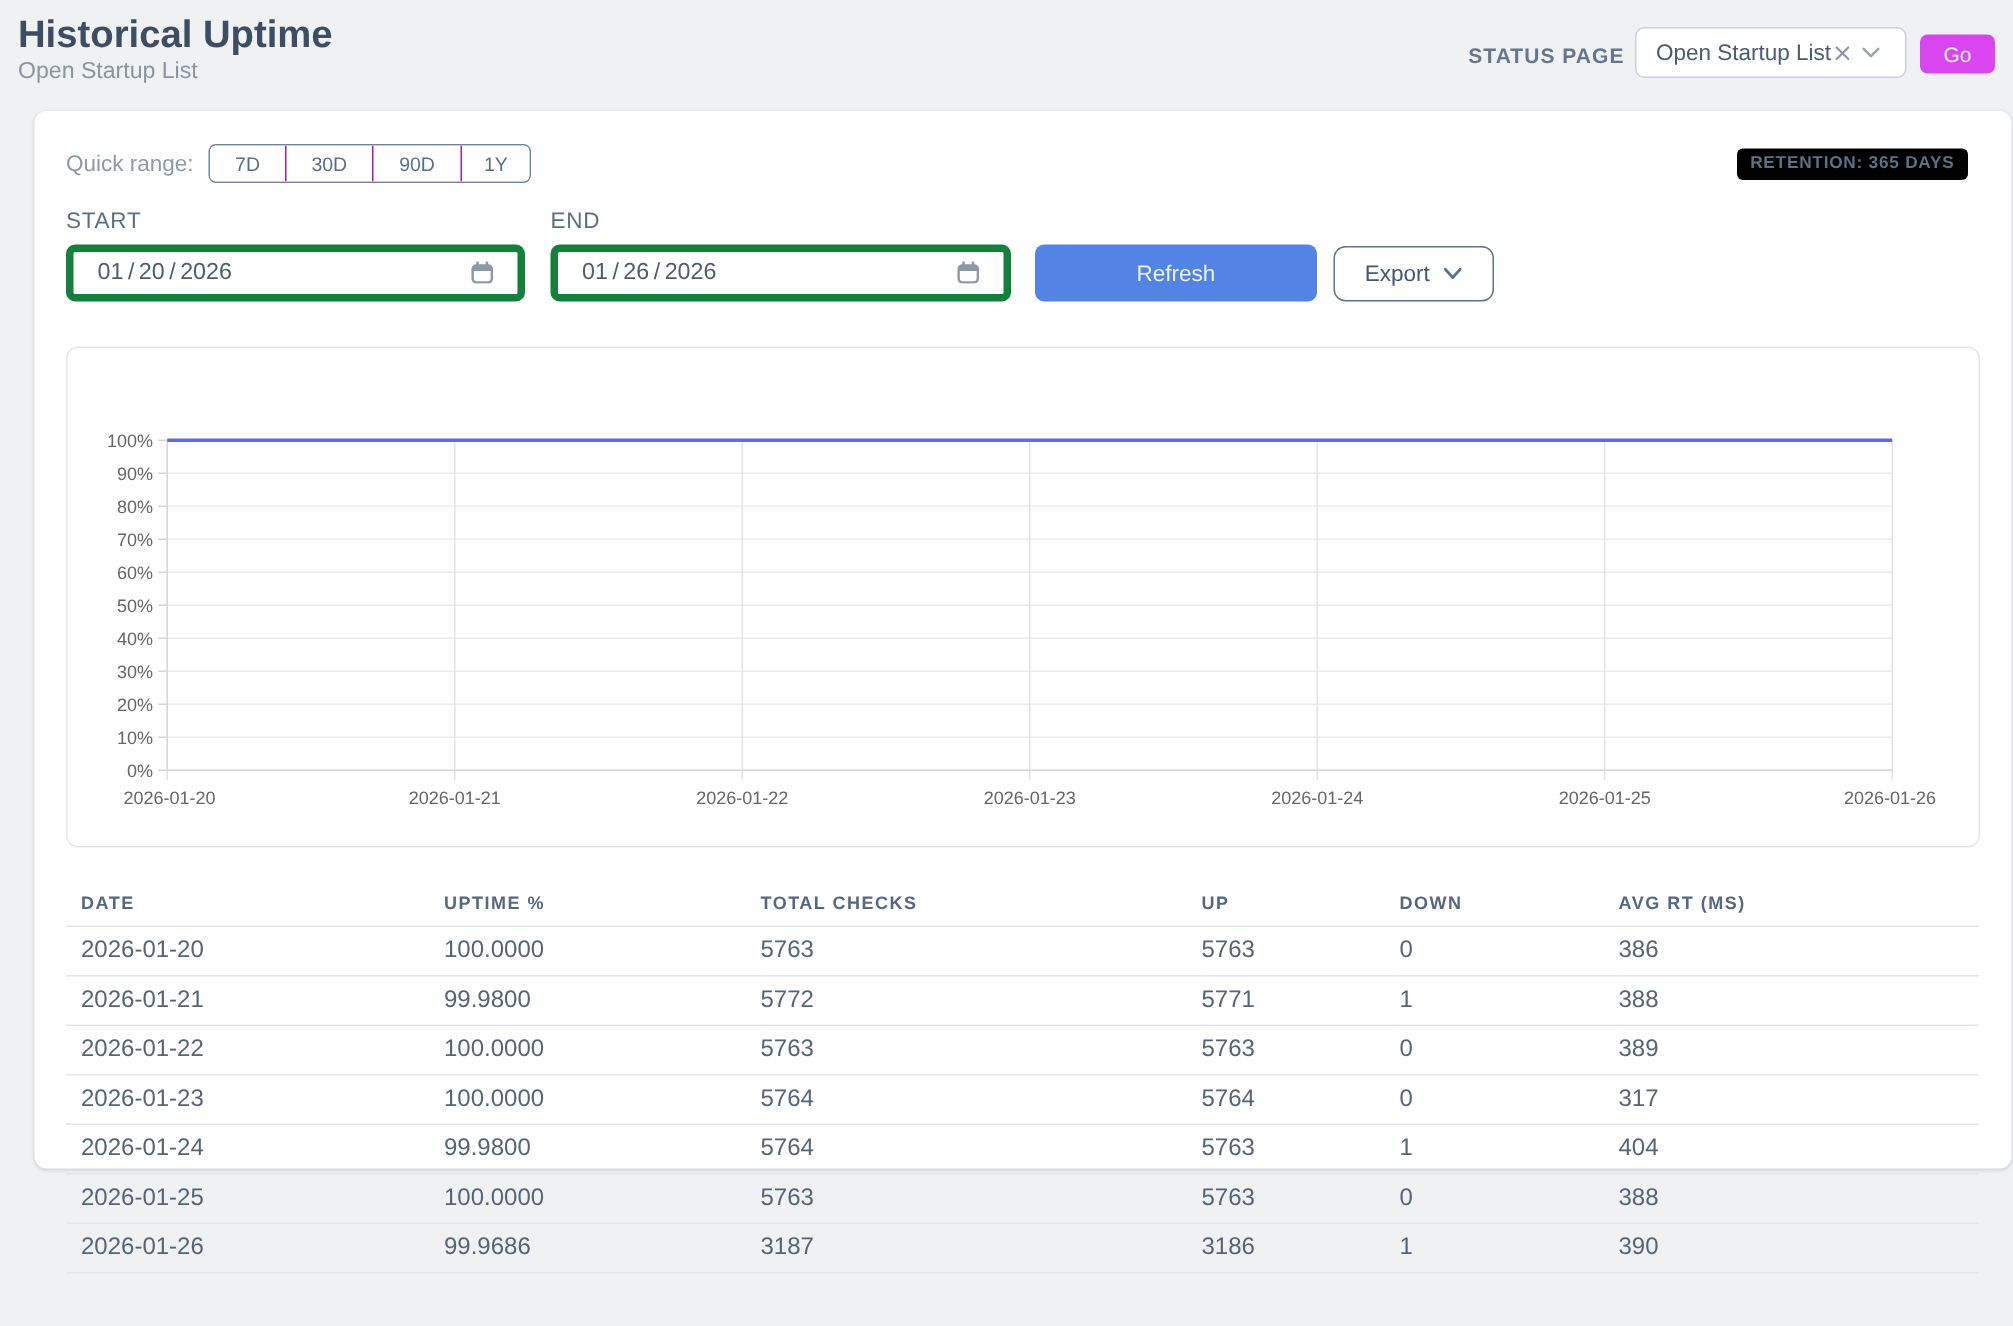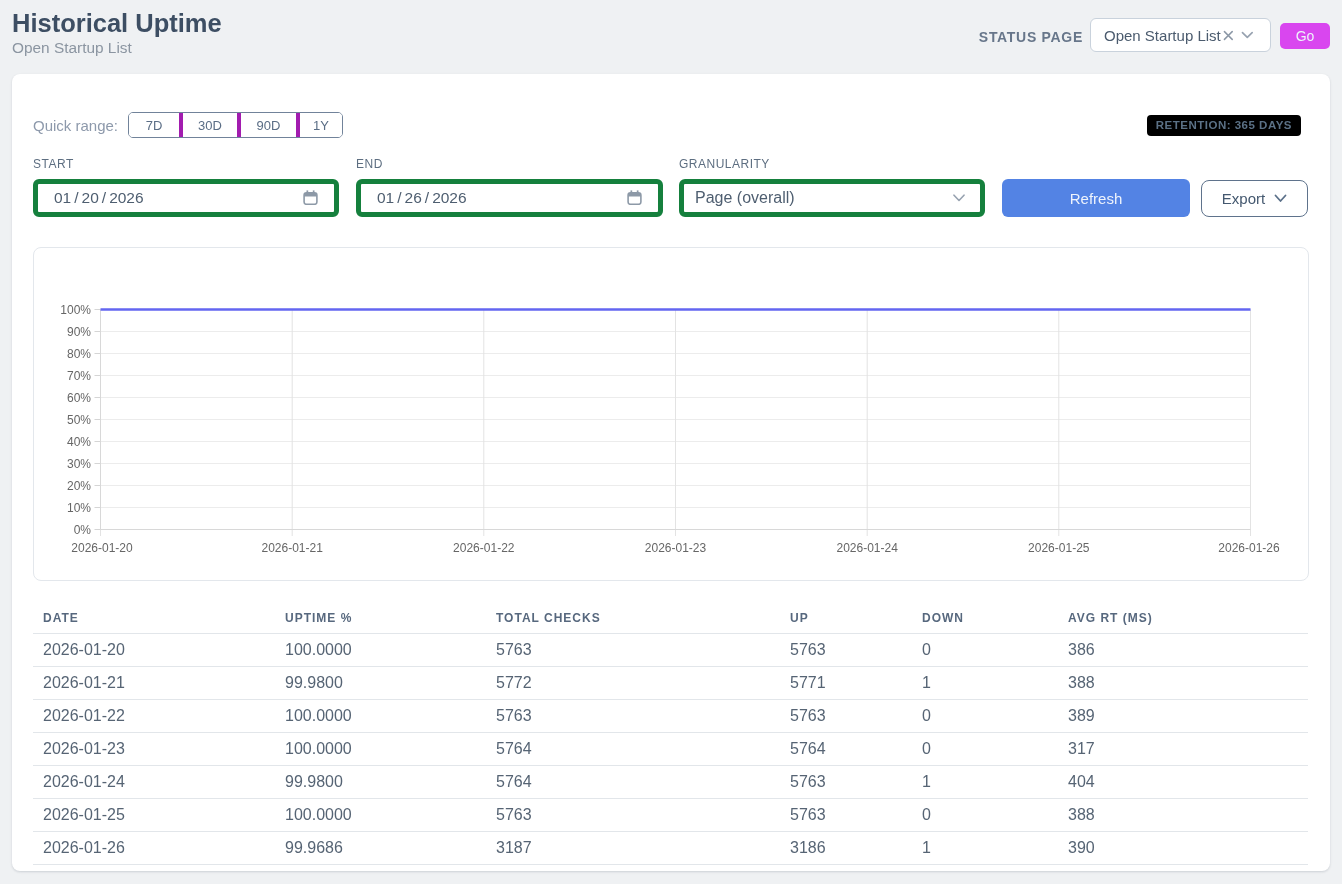--- a/index.html
+++ b/index.html
@@ -22,40 +22,40 @@
   display:flex; align-items:center; padding:0 16px 0 13px; font-size:15px; color:#4b5b6e;
   white-space:nowrap;
 }
 .sp-select svg.xx { margin-left:2px; }
 .sp-select svg.ch { margin-left:8px; }
 .go {
   margin-left:9px; margin-top:2px; width:50px; height:26px; background:#d946ef; color:#eef3fc;
   border:none; border-radius:5px; font-size:14px; font-family:inherit;
 }
 .card {
-  margin:0 12px; position:absolute; top:74px; left:0; width:1318px; background:#fff; border-radius:8px;
+  margin:0 12px; position:absolute; top:74px; left:11px; width:1318px; background:#fff; border-radius:8px;
   box-shadow:0 1px 3px rgba(25,39,60,0.10), 0 1px 2px rgba(25,39,60,0.06);
-  padding:38px 21px 0 21px; height:797px;
+  padding:22px 21px 0 21px; height:705px;
 }
 .row1 { display:flex; align-items:center; height:26px; }
 .qr-label { font-size:15px; color:#8d99ab; margin-right:10px; }
 .seg { display:flex; border:1px solid #71839a; border-radius:5px; overflow:hidden; height:26px; }
 .seg button {
-  background:#fff; border:none; border-left:4px solid #a21caf; color:#5a6d85;
+  background:#fff; border:none; border-left:1px solid #a21caf; color:#5a6d85;
   font-size:13px; font-family:inherit; height:100%; padding:0;
 }
 .seg button:first-child { border-left:none; }
 .badge {
   margin-left:auto; margin-right:8px; background:#000000; color:#5b7186; border-radius:4px;
   font-size:11.5px; font-weight:bold; letter-spacing:0.5px;
   padding:0 9px; height:21px; display:flex; align-items:center;
 }
 .row2 { display:flex; margin-top:19px; align-items:flex-end; }
 .field { display:flex; flex-direction:column; }
-.field label { font-size:12px; line-height:14px; color:#5d6e81; letter-spacing:0.5px; margin-bottom:8px; }
+.field label { font-size:15px; line-height:14px; color:#5d6e81; letter-spacing:0.5px; margin-bottom:8px; }
 .dfield, .fake-select {
   height:38px; border:5px solid #15803d; border-radius:6px; background:#fff;
   font-size:15.5px; color:#4e5e70; display:flex; align-items:center;
 }
 .dfield { padding:0 16px; justify-content:space-between; }
 .dfield .sl { margin:0 3px; }
 .fake-select { padding:0 15px 0 11px; justify-content:space-between; font-size:16px; }
 .f-start { width:306px; margin-right:17px; }
 .f-end { width:307px; margin-right:16px; }
 .f-gran { width:306px; margin-right:17px; }
@@ -140,29 +140,20 @@
     <div class="field f-end">
       <label>END</label>
       <div class="dfield">
           <span>01<span class="sl">/</span>26<span class="sl">/</span>2026</span>
         <svg class="calsvg" width="15" height="15" viewBox="0 0 15 15">
           <rect x="3.5" y="0.4" width="1.7" height="3.2" fill="#8d99a7"></rect>
           <rect x="9.8" y="0.4" width="1.7" height="3.2" fill="#8d99a7"></rect>
           <rect x="1.1" y="2.9" width="12.8" height="11.4" rx="2.4" fill="none" stroke="#8d99a7" stroke-width="1.6"></rect>
           <path d="M1.1 5.3 Q1.1 2.9 3.5 2.9 L11.5 2.9 Q13.9 2.9 13.9 5.3 L13.9 6.6 L1.1 6.6 Z" fill="#8d99a7"></path>
         </svg>
-      </div>
-    </div>
-    <div class="field f-gran">
-      <label>GRANULARITY</label>
-      <div class="fake-select">
-          <span>Page (overall)</span>
-        <svg width="12" height="8" viewBox="0 0 12 8">
-            <path d="M1 1.2 L6 6.5 L11 1.2" fill="none" stroke="#97a2b0" stroke-width="1.6" stroke-linecap="round" stroke-linejoin="round"></path>
-          </svg>
       </div>
     </div>
     <button class="refresh">Refresh</button>
     <button class="export">Export
       <svg width="13" height="9" viewBox="0 0 13 9">
           <path d="M1.5 1.5 L6.5 7 L11.5 1.5" fill="none" stroke="#5b7089" stroke-width="1.8" stroke-linecap="round" stroke-linejoin="round"></path>
         </svg>
     </button>
   </div>
   <div class="chart-card">

